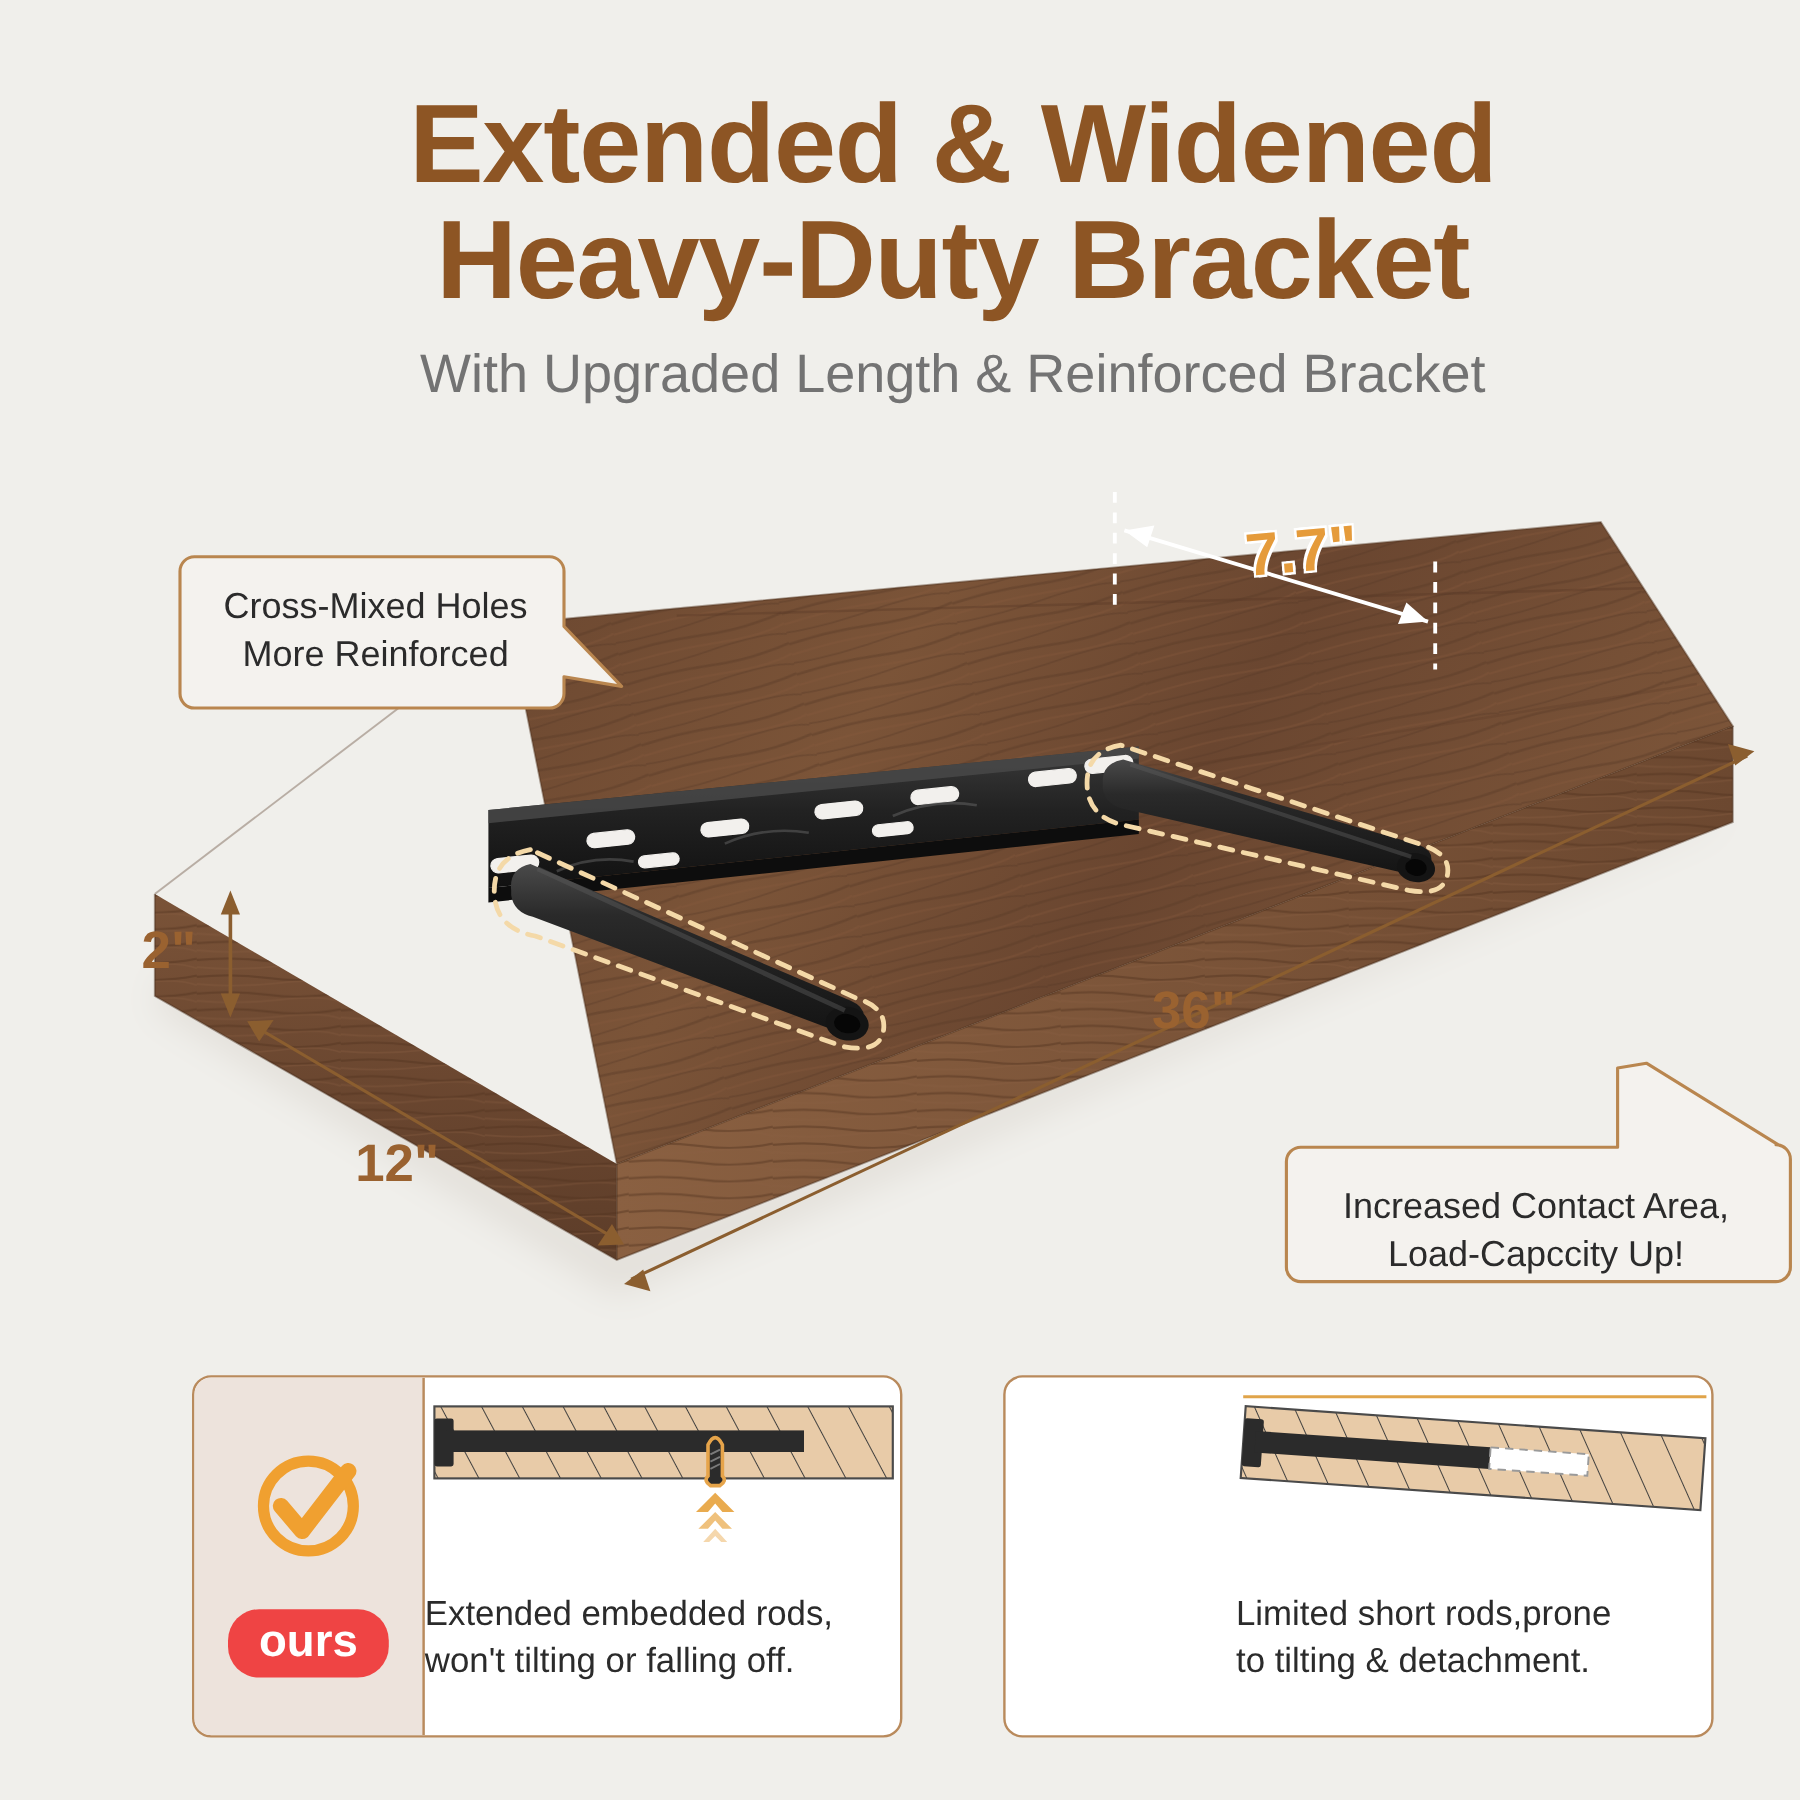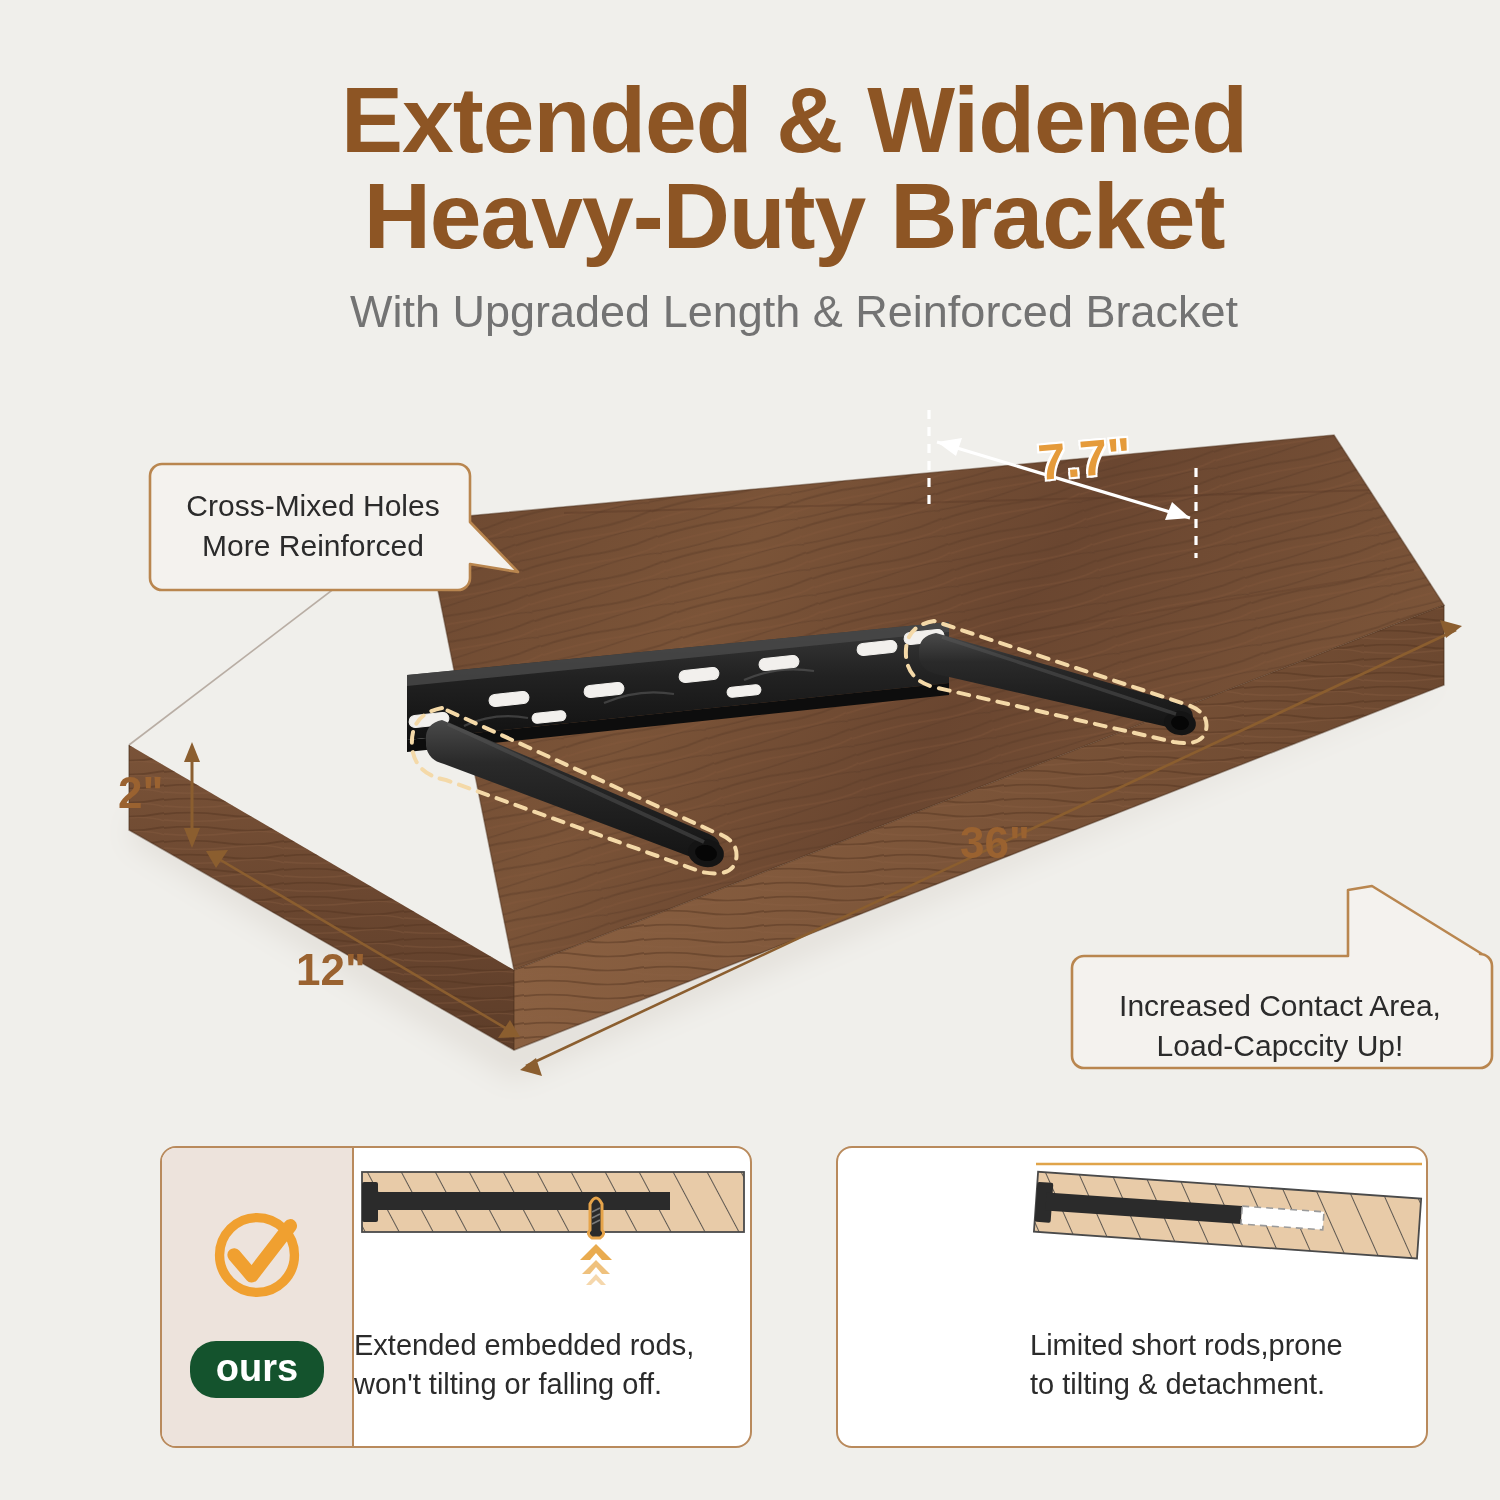--- a/index.html
+++ b/index.html
@@ -61,21 +61,21 @@
   .panel-side{
     position:absolute;left:0;top:0;bottom:0;width:192px;
     background:#EDE3DC;border-right:2px solid #B98A5C;box-sizing:border-box;
     display:flex;flex-direction:column;align-items:center;justify-content:center;
   }
   .mark-icon{width:104px;height:104px;margin-top:6px;}
   .badge{
     margin-top:34px;border-radius:26px;padding:7px 26px 10px;
     color:#FFFFFF;font-size:38px;font-weight:700;line-height:40px;
   }
-  .badge-ours{background:#14532d;}
+  .badge-ours{background:#ef4444;}
   .badge-others{background:#ABA7A3;}
   .panel-main{position:absolute;left:192px;right:0;top:0;bottom:0;}
   .panel-diagram{position:absolute;left:0;top:0;width:400px;height:168px;}
   .panel-caption{
     position:absolute;left:0;right:0;top:178px;text-align:left;
     color:#2B2B2B;font-size:29px;line-height:39px;white-space:pre;
   }
 </style>
 </head>
 <body>

